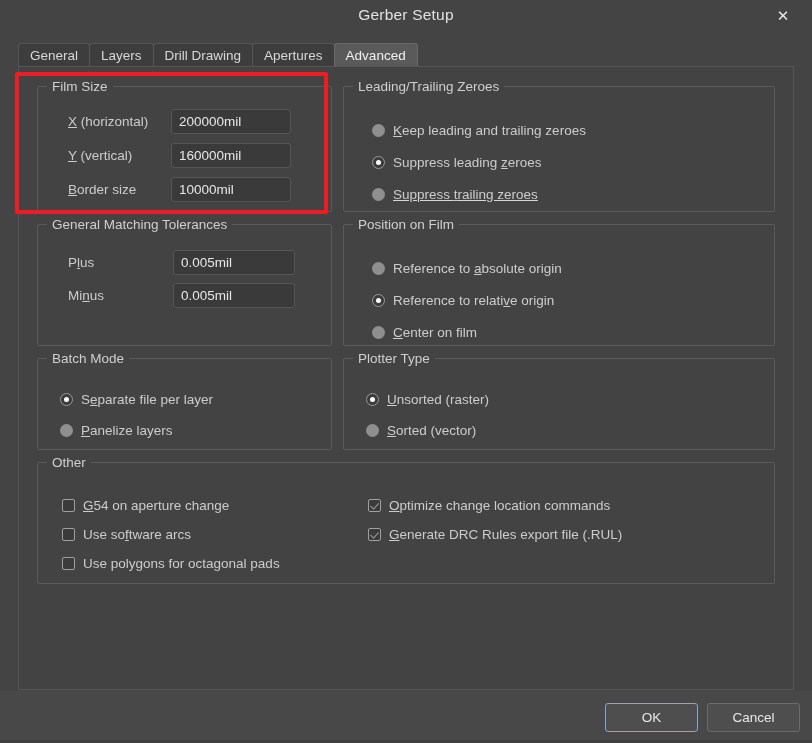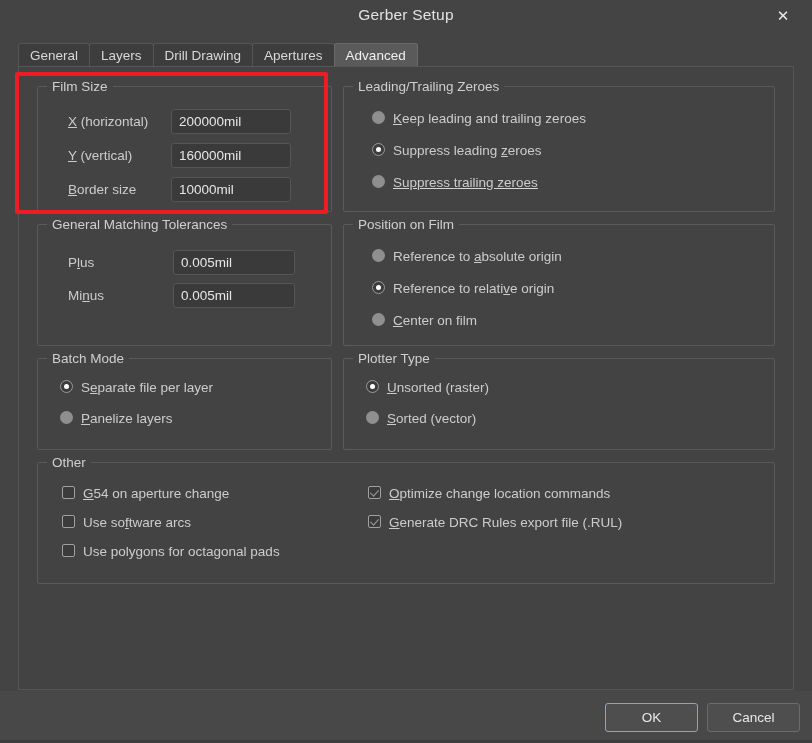--- a/index.html
+++ b/index.html
@@ -107,22 +107,23 @@
     color: #e6e6e6;
     font-size: 13.5px;
     font-family: "Liberation Sans", sans-serif;
     padding: 0 7px;
     height: 25px;
     outline: none;
   }
   
   .radio-row {
     position: absolute;
-    display: flex; 
-    cursor: pointer;
+    display: flex; align-items: center;
+    cursor: pointer;
+    margin-top: 12px;
   }
   .radio {
     width: 13px; height: 13px;
     border-radius: 50%;
     background: #8f8f8f;
     flex: 0 0 auto;
     margin-right: 8px;
     position: relative;
   }
   .radio.checked {
@@ -140,22 +141,23 @@
   }
   .radio-label {
     font-size: 13.5px;
     color: #cccccc;
     white-space: nowrap;
   }
   .radio-label u { text-decoration: underline; }
   
   .check-row {
     position: absolute;
-    display: flex; 
-    cursor: pointer;
+    display: flex; align-items: center;
+    cursor: pointer;
+    margin-top: 12px;
   }
   .checkbox {
     width: 13px; height: 13px;
     border: 1px solid #a0a0a0;
     border-radius: 2px;
     background: #3b3b3b;
     flex: 0 0 auto;
     margin-right: 8px;
     position: relative;
   }

